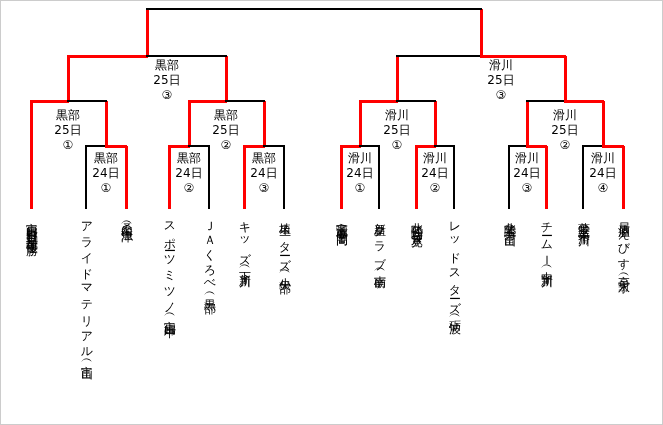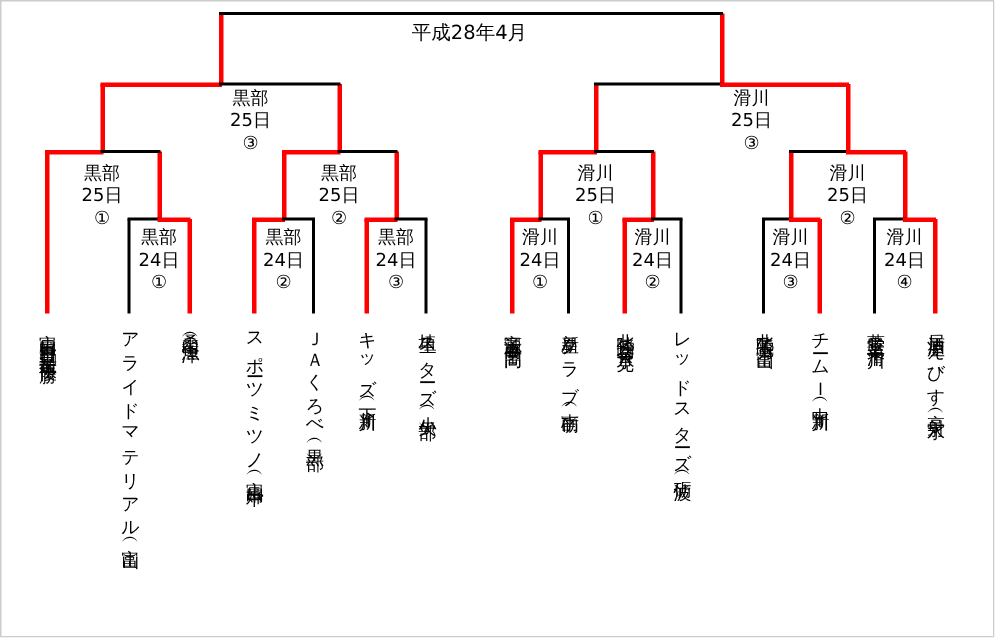--- a/index.html
+++ b/index.html
@@ -8,21 +8,20 @@
   .title{position:absolute;left:262px;top:12px;width:100px;text-align:center;font-size:13px;}
   .mlabel{position:absolute;width:44px;text-align:center;font-size:12px;line-height:15px;}
   .team{position:absolute;top:212px;writing-mode:vertical-rl;text-orientation:mixed;font-size:12px;letter-spacing:2px;white-space:nowrap;}
   .hl,.vl{position:absolute;}
 </style>
 </head>
 <body>
 
 <div id="bracket">
 
-  <div class="title">平成28年4月</div>
 
   <div class="mlabel" style="left:144px;top:57px">
     <div>黒部</div>
     <div>25日</div>
     <div>③</div>
   </div>
   <div class="mlabel" style="left:478px;top:57px">
     <div>滑川</div>
     <div>25日</div>
     <div>③</div>

